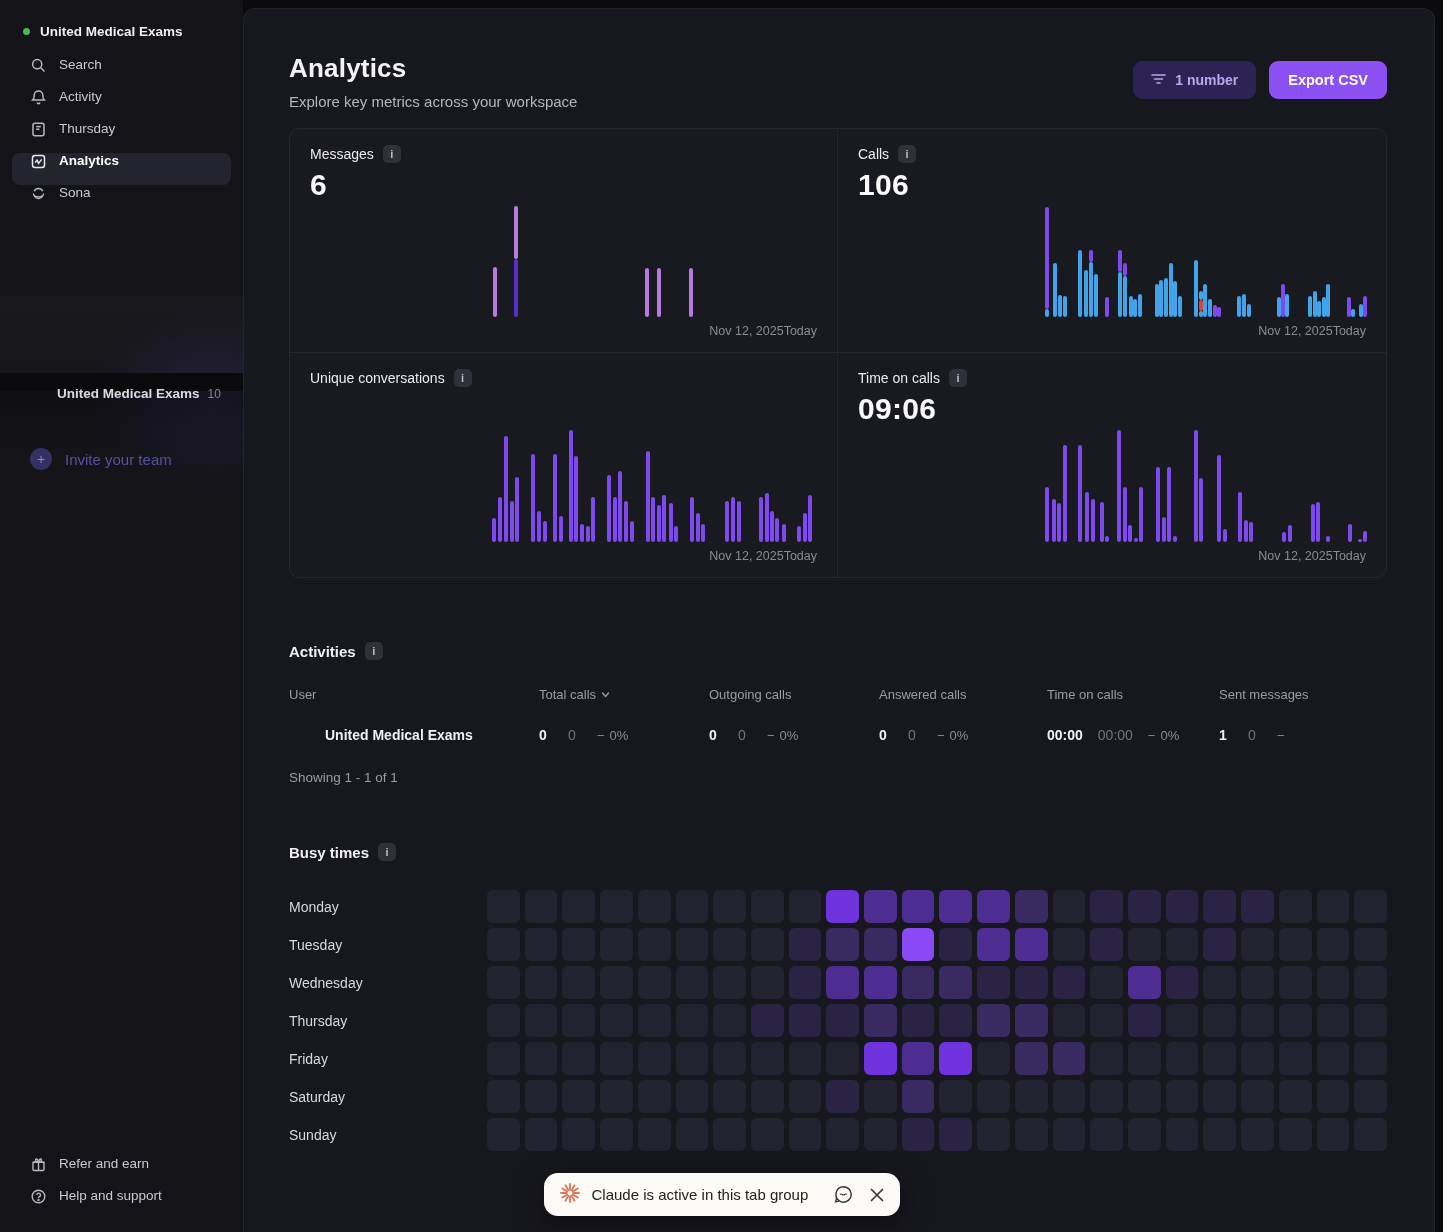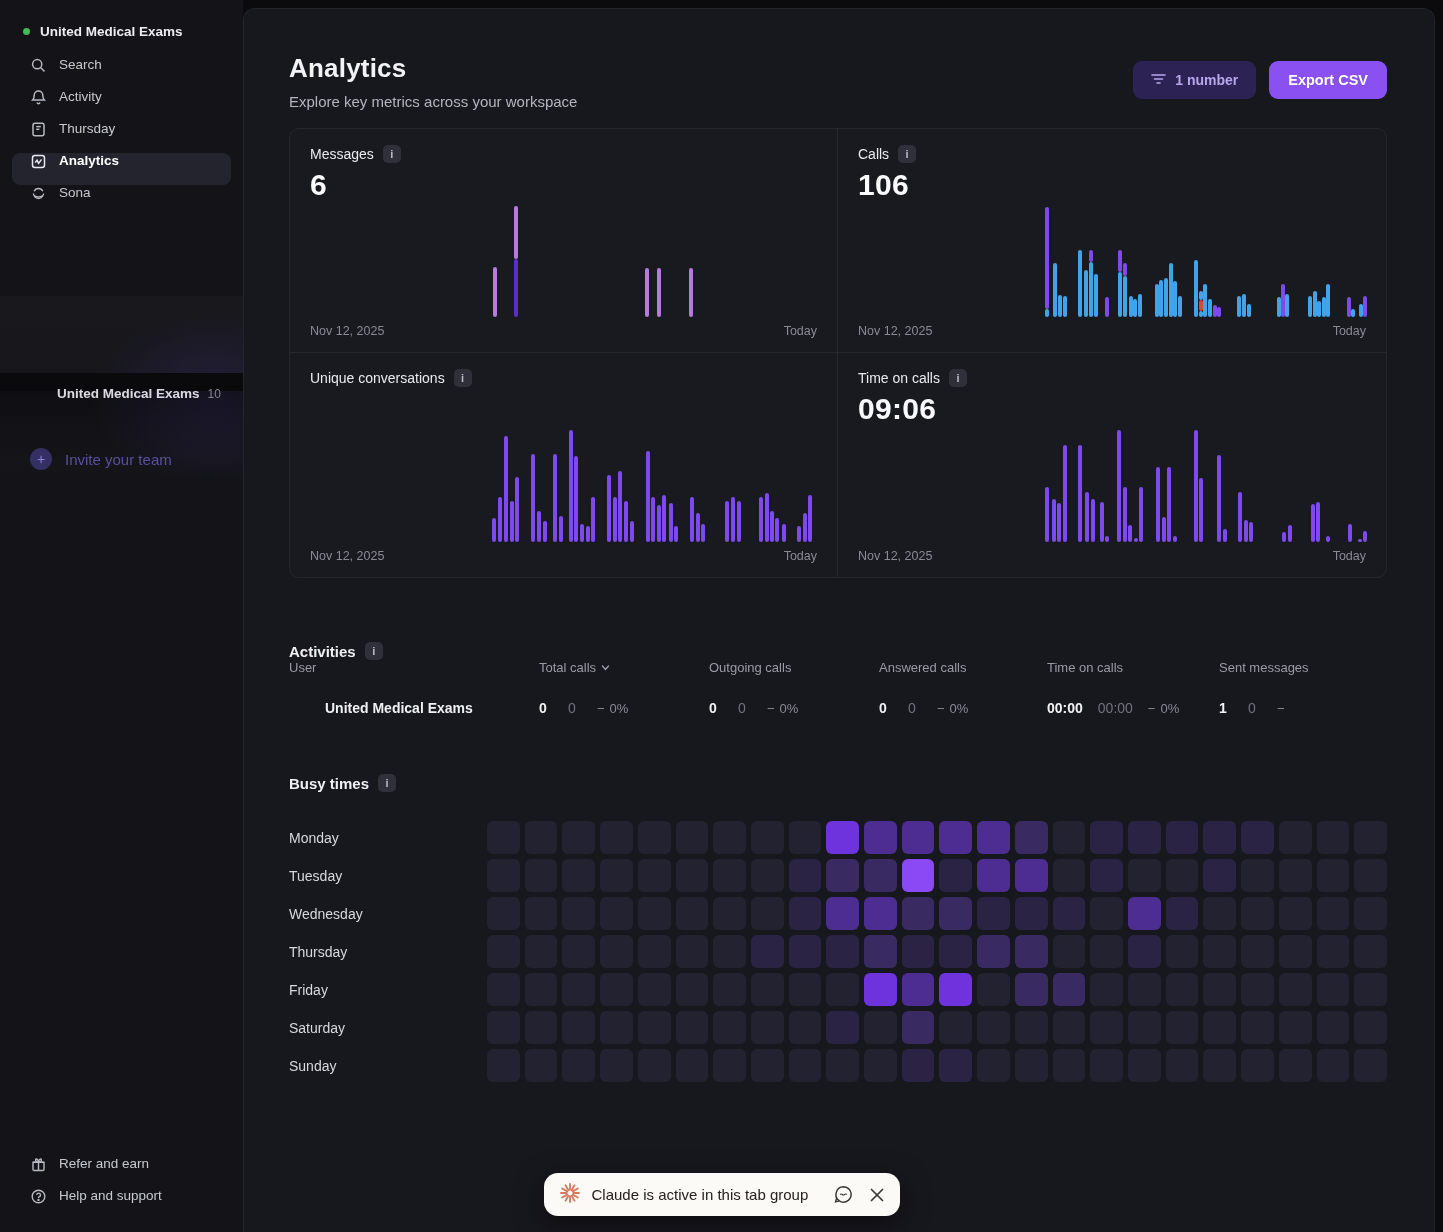--- a/index.html
+++ b/index.html
@@ -63,28 +63,28 @@
      border:1px solid #26262e; border-radius:10px; background:#191920; overflow:hidden; }
   .card { padding:16px 20px 12px; display:flex; flex-direction:column; }
   .card.br { border-right:1px solid #26262e; } .card.bb { border-bottom:1px solid #26262e; }
   .card-title-row { display:flex; align-items:center; gap:9px; font-size:14px; color:#eaeaef; }
   .info-badge { display:inline-flex; align-items:center; justify-content:center; width:18px; height:18px;
      background:#30303b; border-radius:5px; color:#bdbdc8; font-size:11px; font-weight:700; cursor:pointer; }
   .card-value { margin-top:5px; font-size:30px; font-weight:700; color:#fbfbfd; letter-spacing:.3px; }
   .plot { position:relative; flex:1; margin-top:4px; }
   .bar { position:absolute; bottom:0; width:4px; display:flex; flex-direction:column; }
   .bar .seg { width:100%; border-radius:2px; }
-  .axis { display:flex; justify-content:space-between; font-size:12.5px; color:#8b8b95; padding:7px 0 2px; }
+  .axis { display:flex; justify-content:flex-end; font-size:12.5px; color:#8b8b95; padding:7px 0 2px; }
 
   
   .section { margin-top:64px; }
   .section-title-row { display:flex; align-items:center; gap:9px; }
   .section-title { font-size:15px; font-weight:700; color:#f0f0f4; }
   .tgrid { display:grid; grid-template-columns:250px 170px 170px 168px 172px 1fr; align-items:center; }
-  .thead { font-size:13px; color:#9b9ba5; }
+  .thead { margin-top:27px; font-size:13px; color:#9b9ba5; }
   .thead .th { display:flex; align-items:center; gap:5px; }
   .trow { margin-top:25px; font-size:14px; color:#e9e9ee; cursor:pointer; }
   .user-cell { padding-left:36px; font-weight:600; color:#f0f0f4; }
   .metric { display:flex; align-items:center; gap:15px; }
   .metric .cur { min-width:14px; font-weight:700; color:#f2f2f5; }
   .metric .prev { min-width:14px; color:#73737d; }
   .metric .chg { display:flex; align-items:center; gap:5px; color:#8b8b95; font-size:13px; }
   .showing { margin-top:27px; font-size:13.5px; color:#9b9ba5; }
 
   
@@ -690,20 +690,21 @@
       </div>
       <div class="metric">
         <span class="cur">1</span>
         <span class="prev">0</span>
         <span class="chg">
             <span>−</span>
             <span></span>
           </span>
       </div>
     </div>
+    <div class="showing">Showing 1 - 1 of 1</div>
   </div>
 
   <div class="section" style="margin-top:58px;">
     <div class="section-title-row">
       <span class="section-title">Busy times</span>
       <span class="info-badge">i</span>
     </div>
     <div class="heatmap" id="heatmap">
         <div class="hm-row">
           <div class="hm-label">Monday</div>

